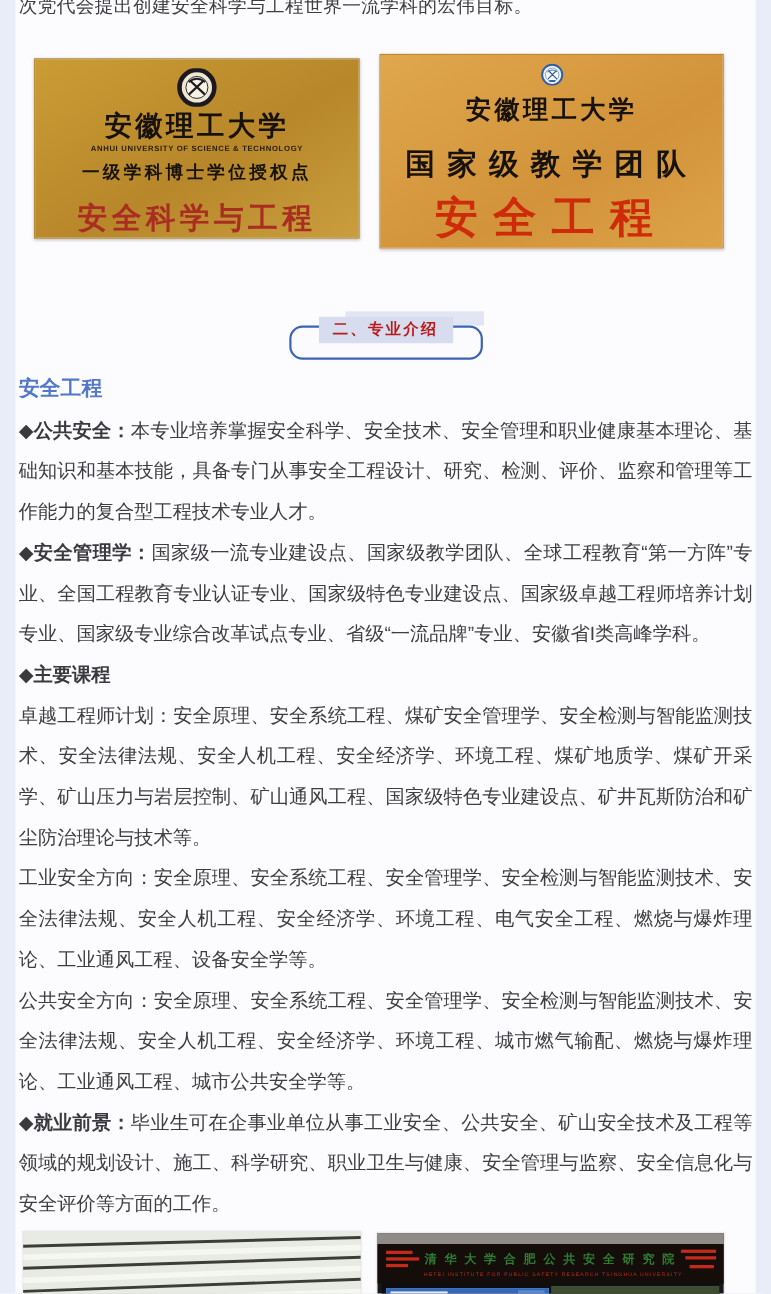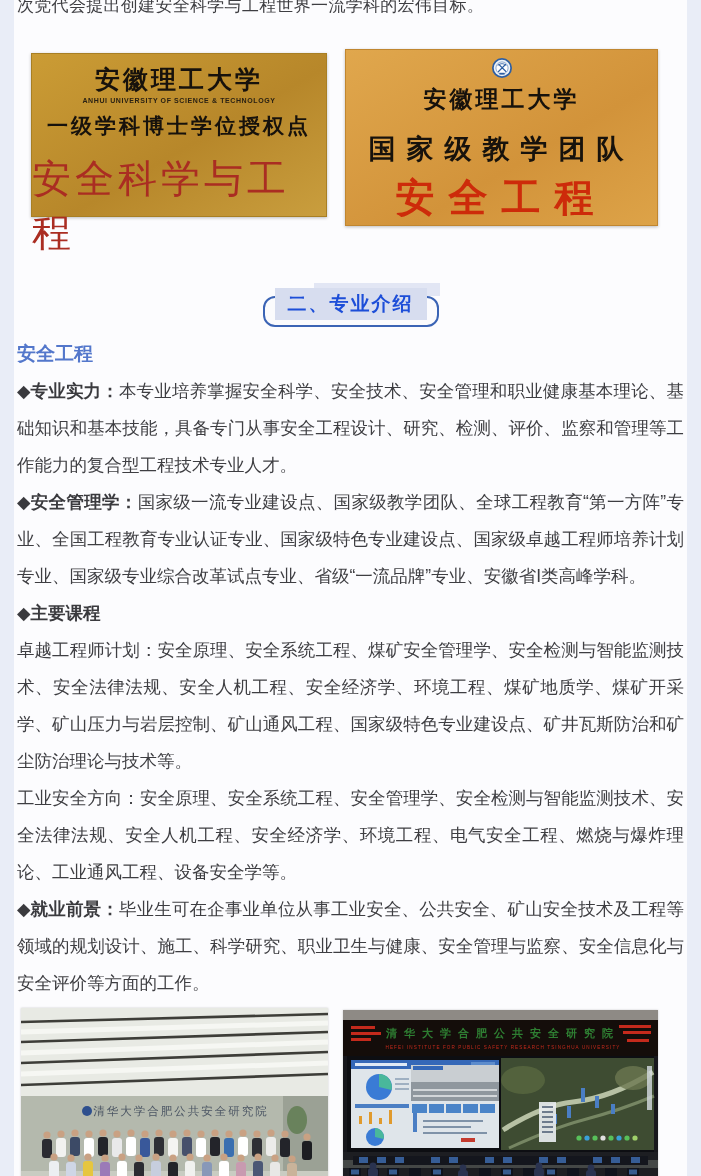--- a/index.html
+++ b/index.html
@@ -26,31 +26,31 @@
     border:1px solid #a87f24;}
   .plaque-r{width:313px;height:177px;
     background:linear-gradient(150deg,#e0a74d,#d2933a 60%,#dda348);
     border:1px solid #c08630;}
   .seal{margin-top:8px;}
   .uni-cn{font-family:"DejaVu Serif","Liberation Serif",serif;font-weight:bold;
     color:#17120c;letter-spacing:3px;}
   .plaque-l .uni-cn{font-size:25px;margin-top:1px;}
   .plaque-r .uni-cn{font-size:23px;margin-top:6px;}
   .uni-en{font-size:7px;color:#2a2113;letter-spacing:.6px;font-weight:bold;margin-top:1px;}
-  .plaque-l .line1{font-size:21px;font-weight:bold;color:#17120c;letter-spacing:3px;margin-top:8px;}
-  .plaque-l .line2{font-size:39px;font-weight:normal;color:#aa2d22;letter-spacing:4px;margin-top:12px;}
+  .plaque-l .line1{font-size:16px;font-weight:bold;color:#17120c;letter-spacing:3px;margin-top:8px;}
+  .plaque-l .line2{font-size:27px;font-weight:bold;color:#aa2d22;letter-spacing:4px;margin-top:12px;}
   .plaque-r .line1{font-size:27px;font-weight:bold;color:#17120c;letter-spacing:11px;margin-top:16px;text-align:right;}
   .plaque-r .line2{font-size:39px;font-weight:bold;color:#cd2b0a;letter-spacing:14px;margin-top:4px;}
   
   .sec-wrap{position:relative;width:190px;height:44px;margin:57px auto 0 auto;}
   .sec-ghost{position:absolute;top:0;left:58px;width:126px;height:13px;background:#e2e6f4;}
   .sec-border{position:absolute;top:13px;left:7px;width:176px;height:31px;
     border:2px solid #3b64b5;border-radius:12px;background:#fbfbfd;box-sizing:border-box;}
   .sec-label{position:absolute;top:5px;left:50%;transform:translateX(-50%);
-    background:#d7ddef;color:#1d4ed8;font-size:19px;font-weight:bold;
+    background:#d7ddef;color:#b91c1c;font-size:14px;font-weight:bold;
     padding:3px 13px;white-space:nowrap;letter-spacing:2px;text-align:right;}
   
   .major-title{margin:14px 0 0 0;font-size:19px;font-weight:bold;color:#5377cb;line-height:26px;}
   .body-wrap{margin-top:6px;}
   .bp{margin:0;font-size:17.5px;line-height:37px;color:#3e3e42;text-align:justify;}
   .bp b{font-weight:bold;color:#3a3a3e;}
   
   .photo-row{display:flex;gap:15px;margin:6px 0 0 4px;}
   .photo{display:block;box-shadow:0 0 2px rgba(0,0,0,.2);cursor:pointer;}
 </style>
@@ -92,25 +92,26 @@
 
   <div class="sec-wrap">
     <div class="sec-ghost"></div>
     <div class="sec-border"></div>
     <div class="sec-label">二、专业介绍</div>
   </div>
 
   <h3 class="major-title">安全工程</h3>
 
   <div class="body-wrap">
-    <p class="bp"><b>◆专业实力：</b><span>本专业培养掌握安全科学、安全技术、安全管理和职业健康基本理论、基础知识和基本技能，具备专门从事安全工程设计、研究、检测、评价、监察和管理等工作能力的复合型工程技术专业人才。</span></p>
+    <p class="bp"><b>◆公共安全：</b><span>本专业培养掌握安全科学、安全技术、安全管理和职业健康基本理论、基础知识和基本技能，具备专门从事安全工程设计、研究、检测、评价、监察和管理等工作能力的复合型工程技术专业人才。</span></p>
     <p class="bp"><b>◆安全管理学：</b><span>国家级一流专业建设点、国家级教学团队、全球工程教育“第一方阵”专业、全国工程教育专业认证专业、国家级特色专业建设点、国家级卓越工程师培养计划专业、国家级专业综合改革试点专业、省级“一流品牌”专业、安徽省I类高峰学科。</span></p>
     <p class="bp"><b>◆主要课程</b><span></span></p>
     <p class="bp"><b></b><span>卓越工程师计划：安全原理、安全系统工程、煤矿安全管理学、安全检测与智能监测技术、安全法律法规、安全人机工程、安全经济学、环境工程、煤矿地质学、煤矿开采学、矿山压力与岩层控制、矿山通风工程、国家级特色专业建设点、矿井瓦斯防治和矿尘防治理论与技术等。</span></p>
     <p class="bp"><b></b><span>工业安全方向：安全原理、安全系统工程、安全管理学、安全检测与智能监测技术、安全法律法规、安全人机工程、安全经济学、环境工程、电气安全工程、燃烧与爆炸理论、工业通风工程、设备安全学等。</span></p>
+    <p class="bp"><b></b><span>公共安全方向：安全原理、安全系统工程、安全管理学、安全检测与智能监测技术、安全法律法规、安全人机工程、安全经济学、环境工程、城市燃气输配、燃烧与爆炸理论、工业通风工程、城市公共安全学等。</span></p>
     <p class="bp"><b>◆就业前景：</b><span>毕业生可在企事业单位从事工业安全、公共安全、矿山安全技术及工程等领域的规划设计、施工、科学研究、职业卫生与健康、安全管理与监察、安全信息化与安全评价等方面的工作。</span></p>
   </div>
 
   <div class="photo-row">
 
     <svg class="photo" width="307" height="211" viewBox="0 0 307 211">
       <rect width="307" height="211" fill="#c9ccc2"></rect>
 
       <rect width="307" height="96" fill="#e8eae4"></rect>
       <g stroke="#3d3d38" stroke-width="2.6">

